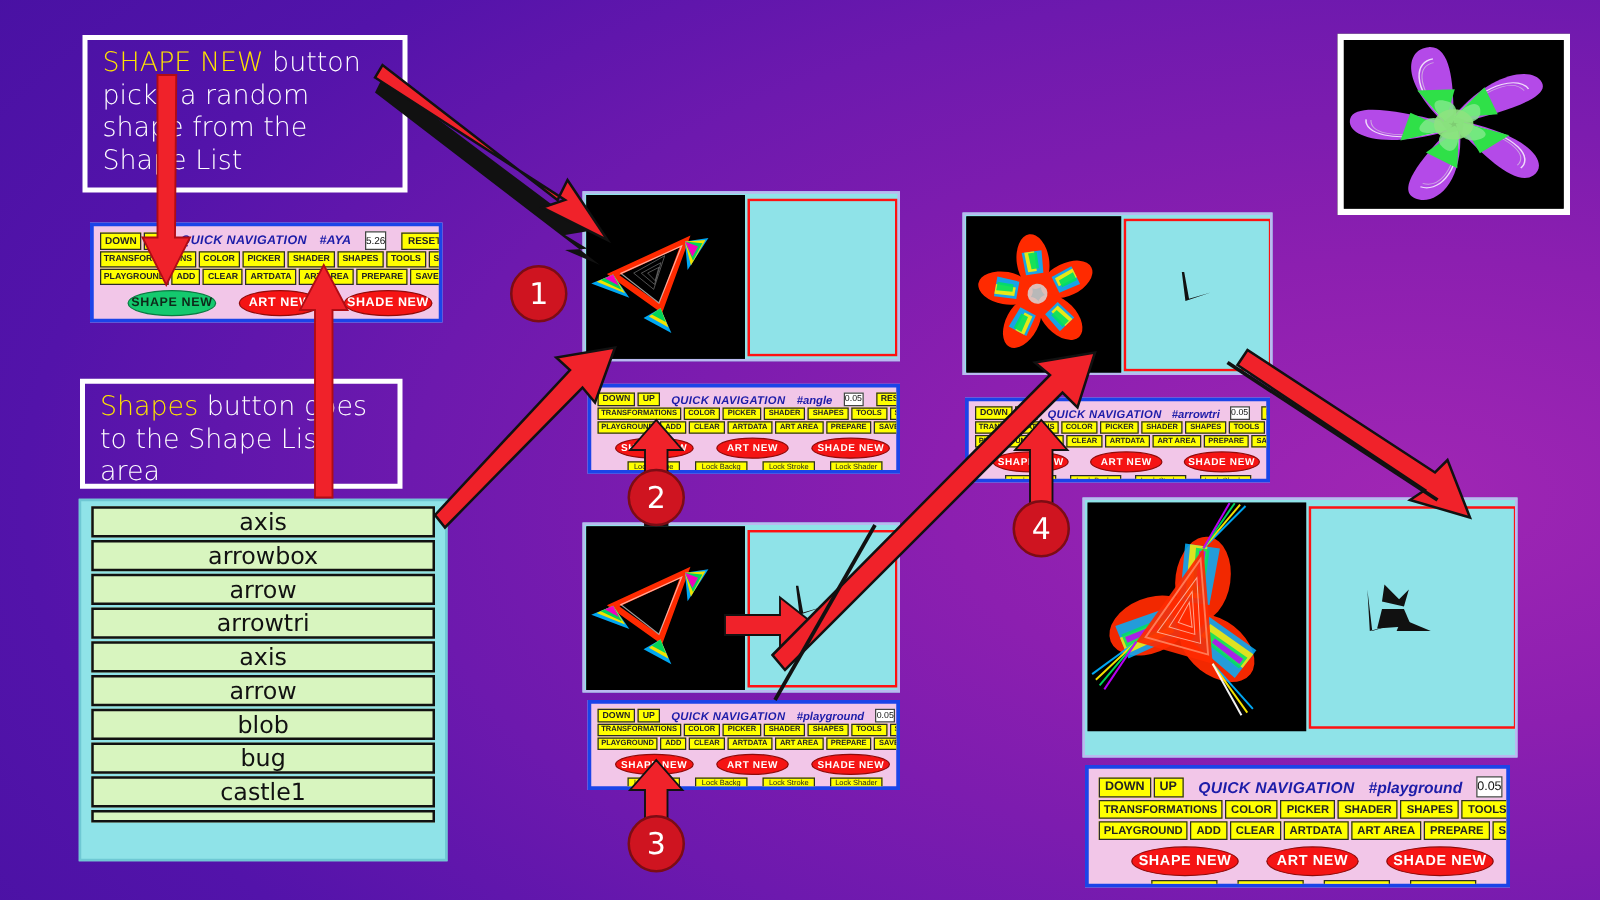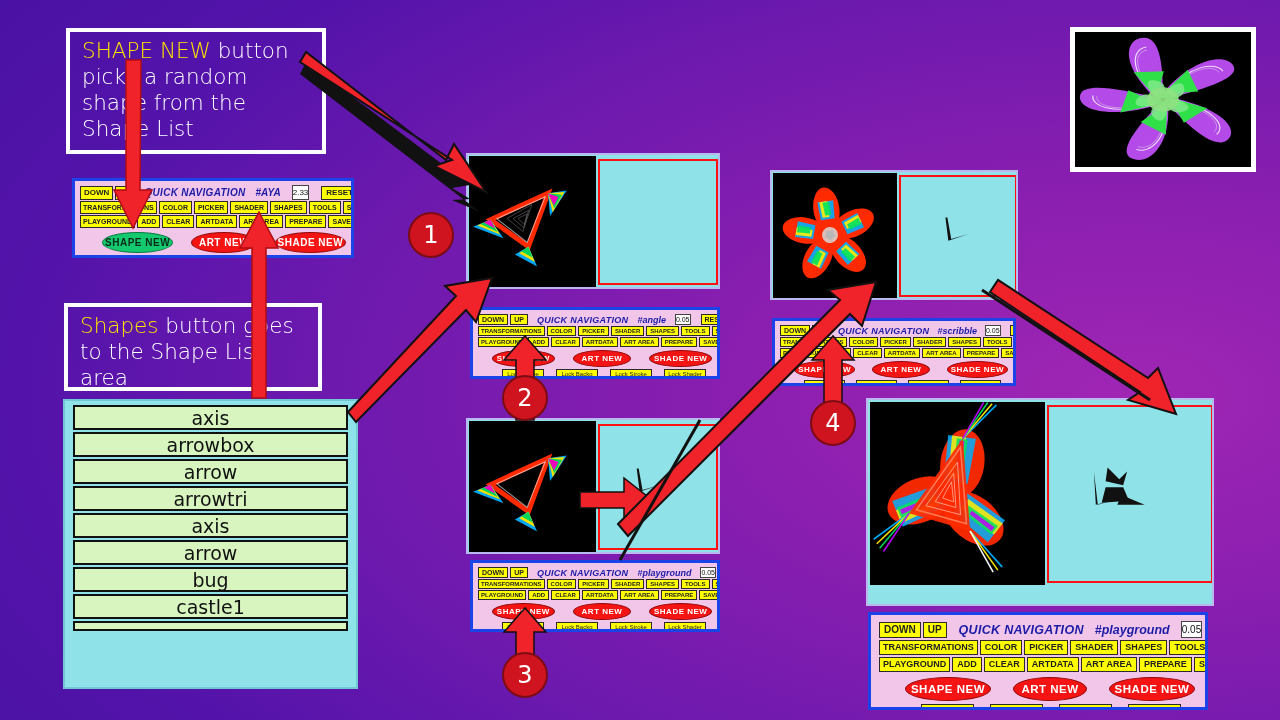--- a/index.html
+++ b/index.html
@@ -264,21 +264,21 @@
       </g>
     </svg>
   </div>
 
   <div class="panel" id="panel1" style="left:72px; top:178px; width:282px; height:80px; padding:4px 5px;">
     <div class="prow navrow" style="font-size:9px;">
       <span class="chip" style="padding:2px 3px;font-size:8px;">DOWN</span>
       <span class="chip" style="padding:2px 3px;font-size:8px;">UP</span>
       <span class="qn" style="font-size:10px;margin-left:8px;">QUICK NAVIGATION</span>
       <span class="hashtag" style="font-size:10px;margin-left:8px;">#AYA</span>
-      <span class="numfield" style="margin-left:9px;width:36px;font-size:8px;padding:2px 0;">2.33</span>
+      <span class="numfield" style="margin-left:9px;width:36px;font-size:8px;padding:2px 0;">5.26</span>
       <span class="chip" style="margin-left:10px;padding:2px 4px;font-size:8px;">RESET</span>
     </div>
     <div class="prow" style="font-size:7px;margin-bottom:1px;">
       <span class="chip" style="padding:2px 2px;font-size:7px;">TRANSFORMATIONS</span>
       <span class="chip" style="padding:2px 3px;font-size:7px;">COLOR</span>
       <span class="chip" style="padding:2px 3px;font-size:7px;">PICKER</span>
       <span class="chip" style="padding:2px 3px;font-size:7px;">SHADER</span>
       <span class="chip" style="padding:2px 3px;font-size:7px;">SHAPES</span>
       <span class="chip" style="padding:2px 3px;font-size:7px;">TOOLS</span>
       <span class="chip" style="padding:2px 3px;font-size:7px;">STAGE</span>
@@ -518,21 +518,21 @@
         <path d="M46,42 L49,66 L70,59 L52,64 L48,42 Z" fill="#111111"></path>
       </svg>
     </div>
   </div>
 
   <div class="panel" style="left:772px; top:318px; width:244px; height:68px; padding:4px 5px;">
     <div class="prow navrow">
       <span class="chip" style="padding:1px 3px;font-size:7px;">DOWN</span>
       <span class="chip" style="padding:1px 3px;font-size:7px;">UP</span>
       <span class="qn" style="font-size:9px;margin-left:6px;">QUICK NAVIGATION</span>
-      <span class="hashtag" style="font-size:9px;margin-left:6px;">#scribble</span>
+      <span class="hashtag" style="font-size:9px;margin-left:6px;">#arrowtri</span>
       <span class="numfield" style="margin-left:6px;width:32px;font-size:7px;padding:1px 0;">0.05</span>
       <span class="chip" style="margin-left:7px;padding:1px 3px;font-size:7px;">RESET</span>
     </div>
     <div class="prow" style="margin-bottom:1px;">
       <span class="chip" style="padding:1px 2px;font-size:6px;">TRANSFORMATIONS</span>
       <span class="chip" style="padding:1px 3px;font-size:6px;">COLOR</span>
       <span class="chip" style="padding:1px 3px;font-size:6px;">PICKER</span>
       <span class="chip" style="padding:1px 3px;font-size:6px;">SHADER</span>
       <span class="chip" style="padding:1px 3px;font-size:6px;">SHAPES</span>
       <span class="chip" style="padding:1px 3px;font-size:6px;">TOOLS</span>
@@ -669,20 +669,21 @@
     </div>
   </div>
 
   <div id="shapelist">
     <div class="shaperow">axis</div>
     <div class="shaperow">arrowbox</div>
     <div class="shaperow">arrow</div>
     <div class="shaperow">arrowtri</div>
     <div class="shaperow">axis</div>
     <div class="shaperow">arrow</div>
+    <div class="shaperow">blob</div>
     <div class="shaperow">bug</div>
     <div class="shaperow">castle1</div>
     <div class="shaperow" style="height:10px;"></div>
   </div>
 
   <svg id="arrows" viewBox="0 0 1280 720">
 
     <path d="M306,62 L470,185 L452,188 L470,199 L452,200 L480,212 L300,74 Z" fill="#111111"></path>
 
     <path d="M126,60 L141,60 L140,190 L152,190 L133,228 L114,190 L126,190 Z" fill="#f0222a" stroke="#b00c14" stroke-width="1.5"></path>

